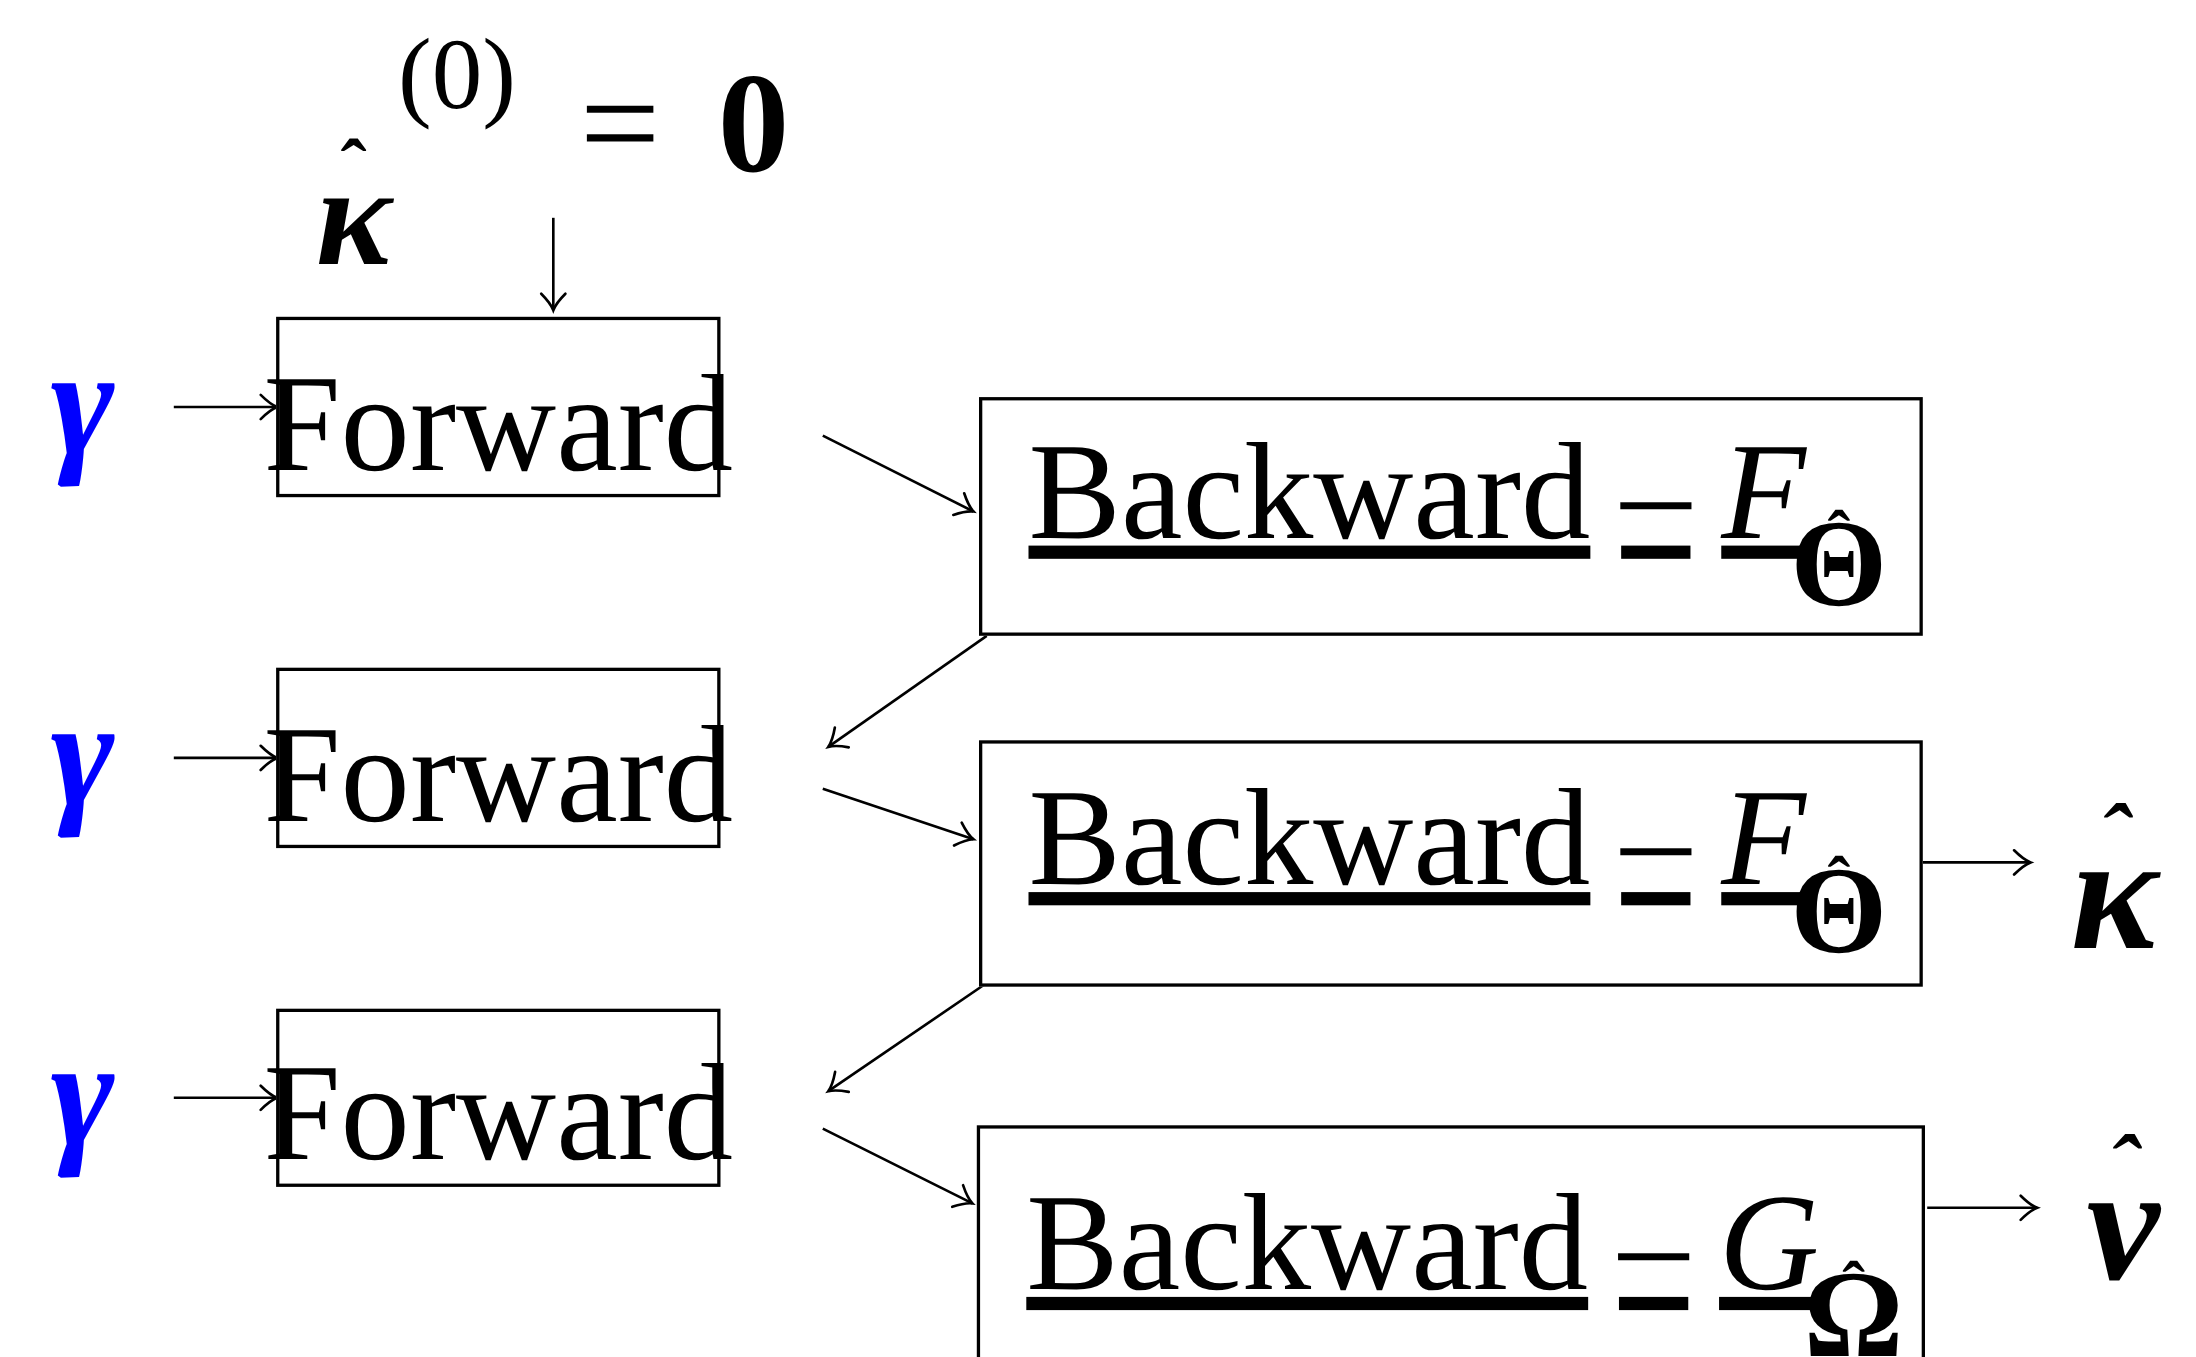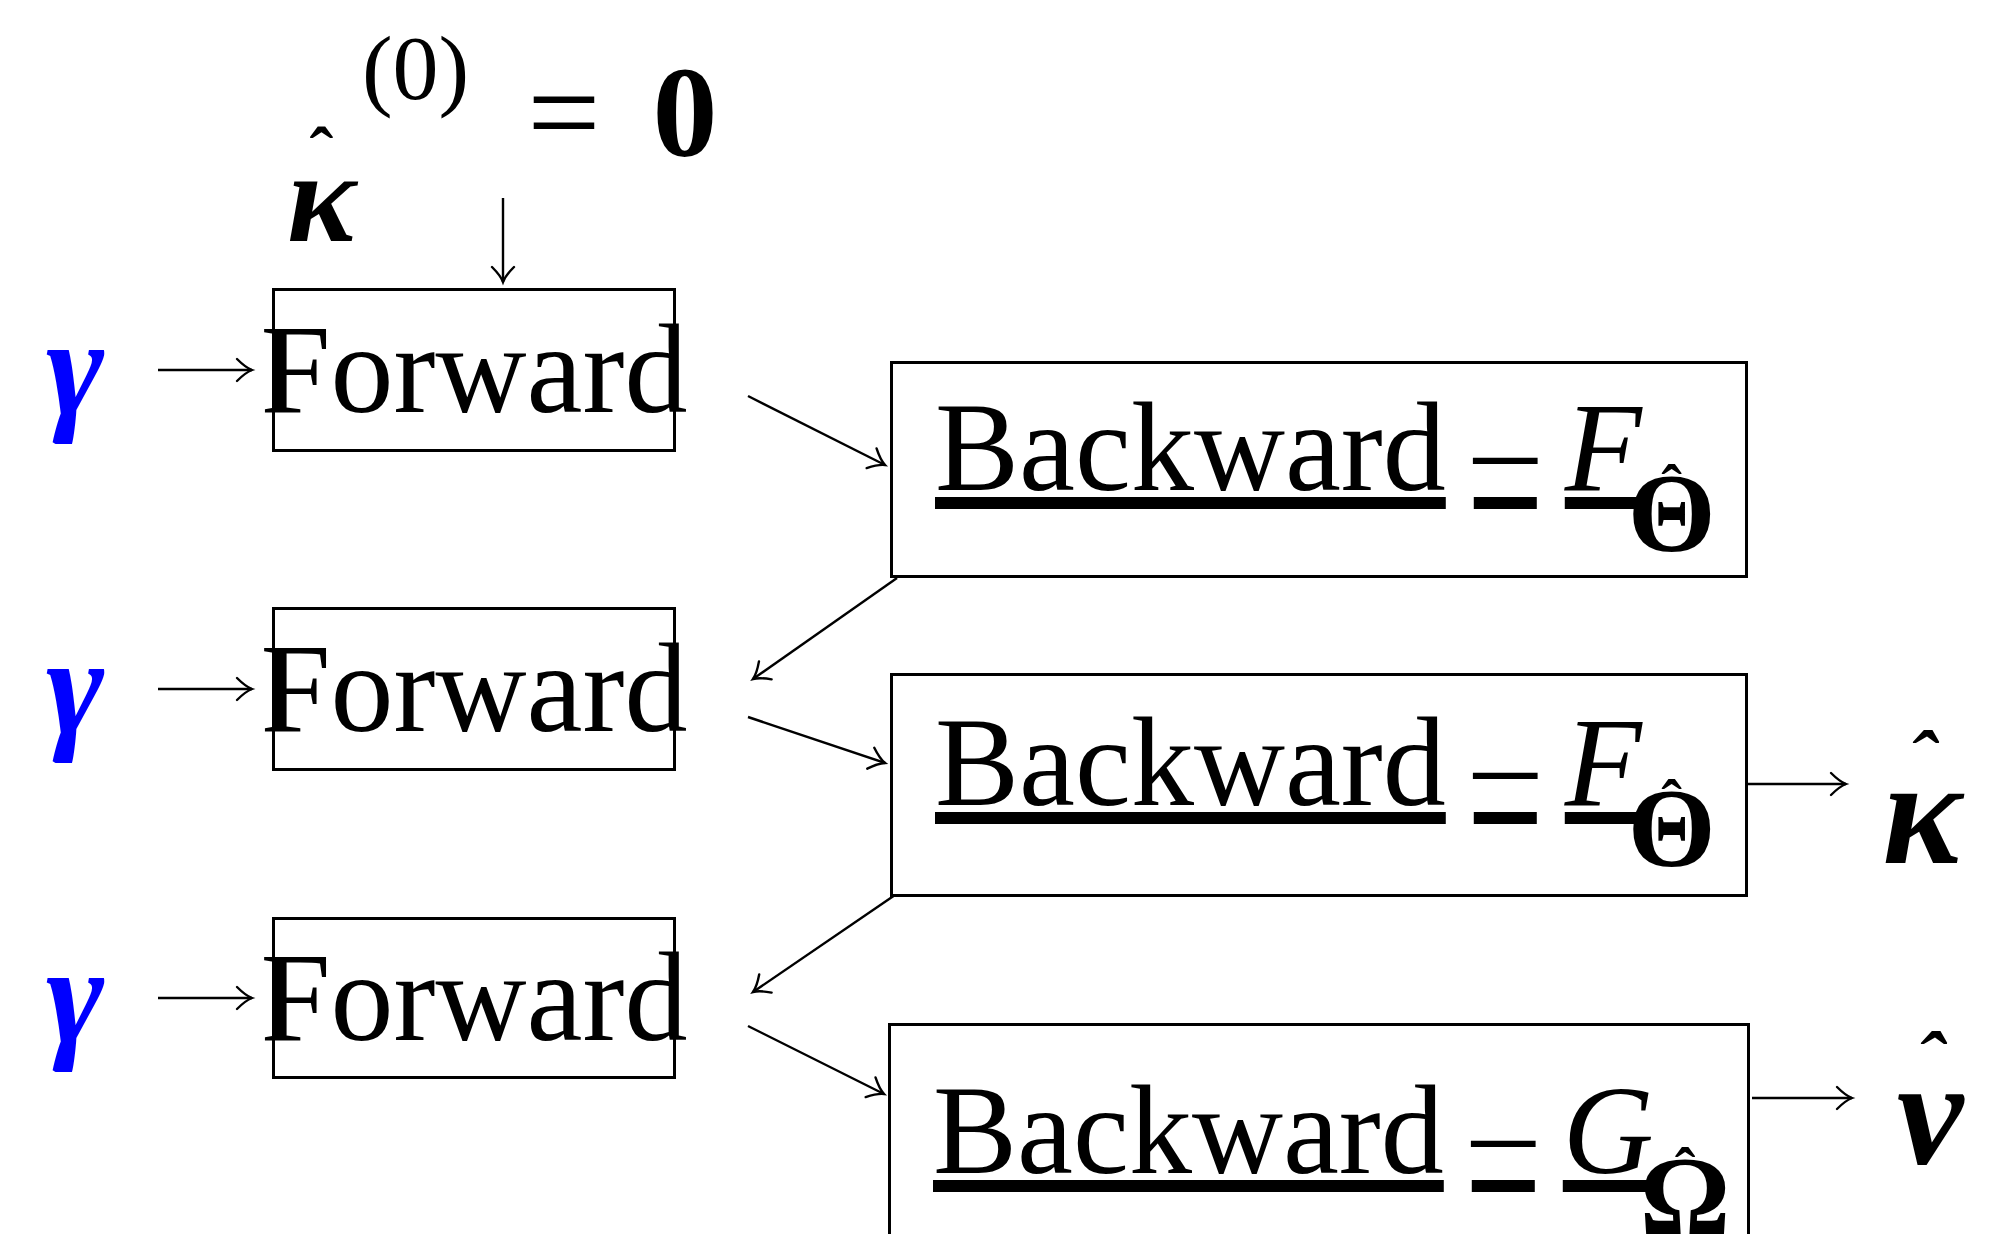--- a/index.html
+++ b/index.html
@@ -20,21 +20,21 @@
 
   
   .node-box {
     position: absolute;
     box-sizing: border-box;
     border: 3px solid #000000;
     background: #ffffff;
     display: flex;
     align-items: center;
   }
-  .fwd { left: 272px; width: 404px; height: 164px; justify-content: center; }
+  .fwd { left: 251px; width: 404px; height: 164px; justify-content: center; align-items: flex-end; }
   #forward-1 { top: 288px; }
   #forward-2 { top: 607px; }
   #forward-3 { top: 917px; height: 162px; }
 
   .bwd { left: 890px; width: 858px; justify-content: flex-start; text-decoration: underline; }
   #backward-1 { top: 361px; height: 217px; }
   #backward-2 { top: 673px; height: 224px; }
   #backward-3 { top: 987px; left: 888px; width: 862px; height: 260px; margin-top: 36px; }
 
   .box-label {

